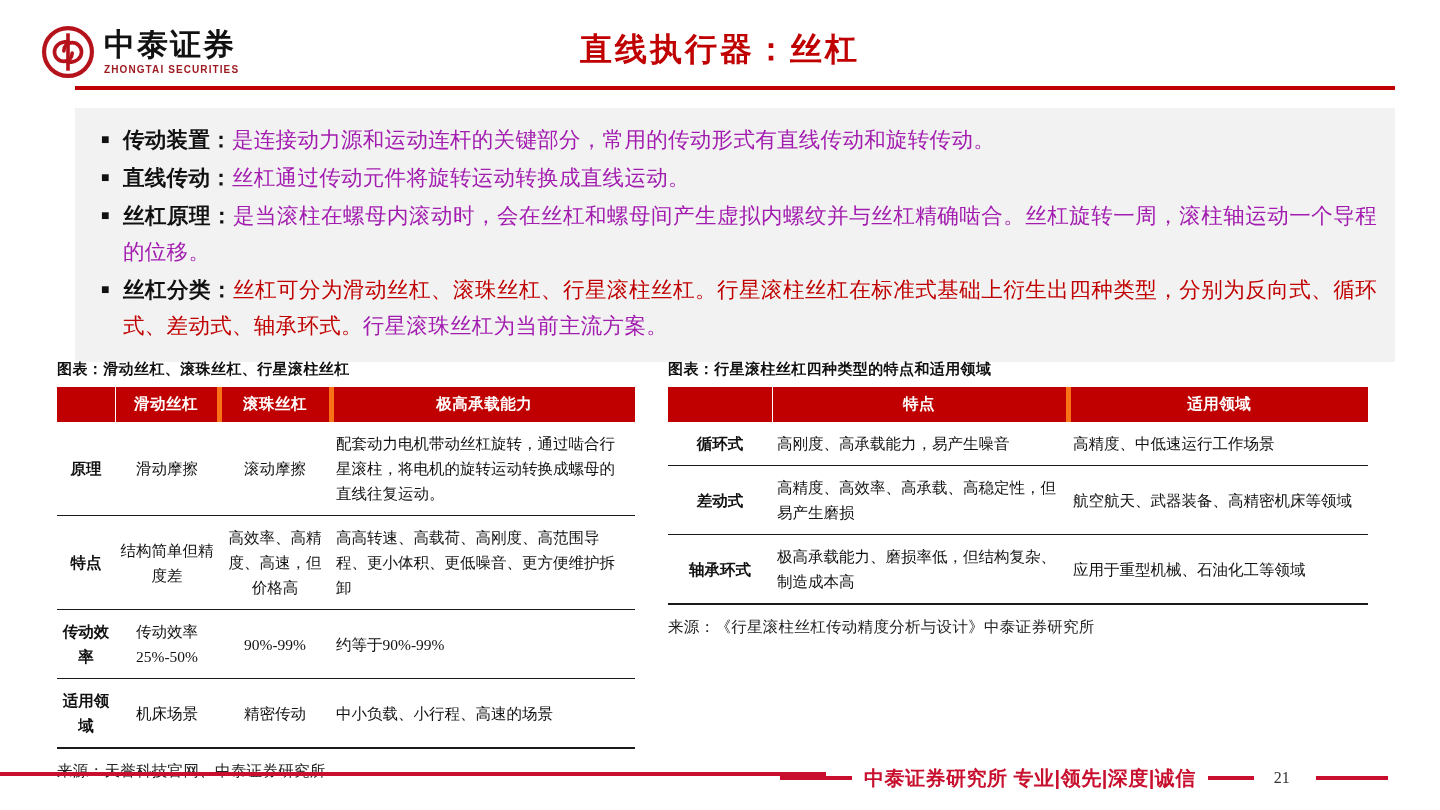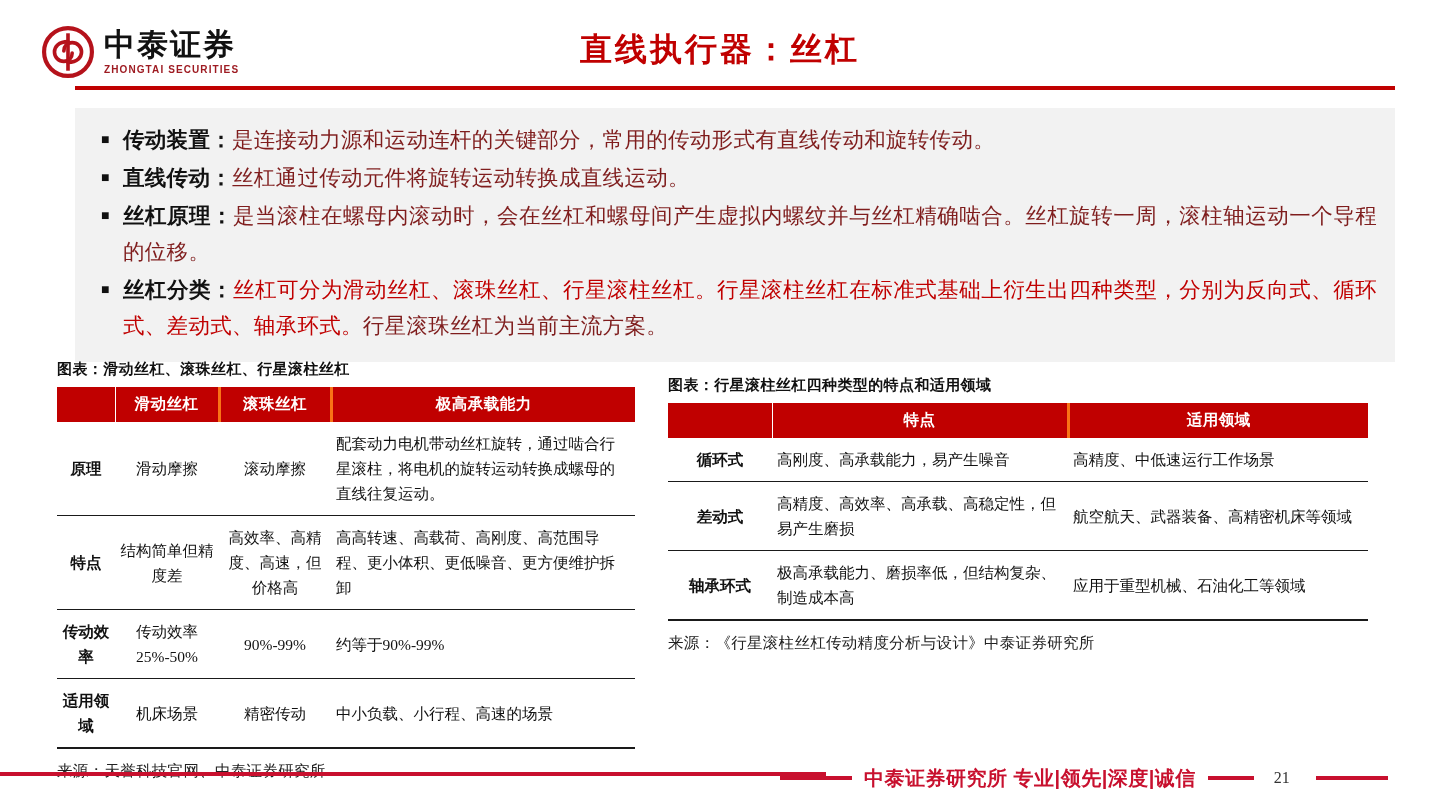--- a/index.html
+++ b/index.html
@@ -94,27 +94,27 @@
     flex: 1 1 auto;
     font-size: 21.5px;
     line-height: 36px;
     letter-spacing: 0.3px;
     text-align: justify;
   }
   .bullet-label {
     font-weight: bold;
     color: #111111;
   }
-  .bullet-text { color: #7f1d1d; }
+  .bullet-text { color: #a21caf; }
   .bullet-text.red { color: #c00000; }
 
   
   #content { position: absolute; left: 0; top: 360px; width: 1440px; }
   #col-left  { position: absolute; left: 57px;  top: 0; width: 578px; }
-  #col-right { position: absolute; left: 668px; top: 16px; width: 700px; }
+  #col-right { position: absolute; left: 668px; top: 0; width: 700px; }
 
   .fig-caption {
     font-family: "Liberation Serif", "DejaVu Serif", serif;
     font-weight: bold;
     font-size: 15px;
     color: #111111;
     letter-spacing: 0.4px;
     margin-bottom: 8px;
     white-space: nowrap;
   }
@@ -124,21 +124,21 @@
     width: 100%;
     table-layout: fixed;
   }
   table.data-table thead th {
     background: #c00000;
     color: #ffffff;
     font-weight: bold;
     font-size: 15.5px;
     padding: 7px 4px;
     text-align: center;
-    border-right: 3px solid #f97316;
+    border-right: 5px solid #f97316;
     letter-spacing: 0.5px;
   }
   table.data-table thead th:last-child { border-right: none; }
   table.data-table thead th.corner { border-right: 1px solid #ffffff; }
 
   table.data-table tbody td {
     font-size: 15.5px;
     line-height: 25px;
     color: #111111;
     padding: 9px 5px;

